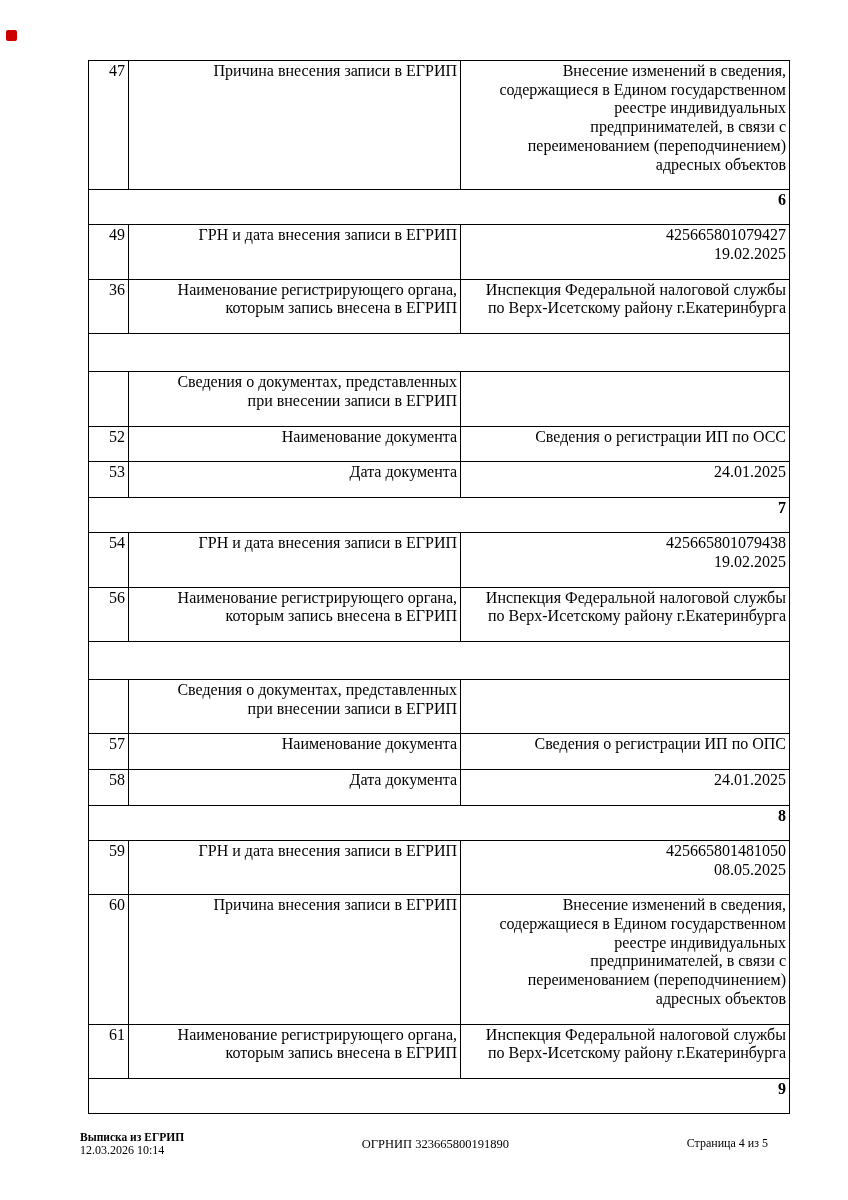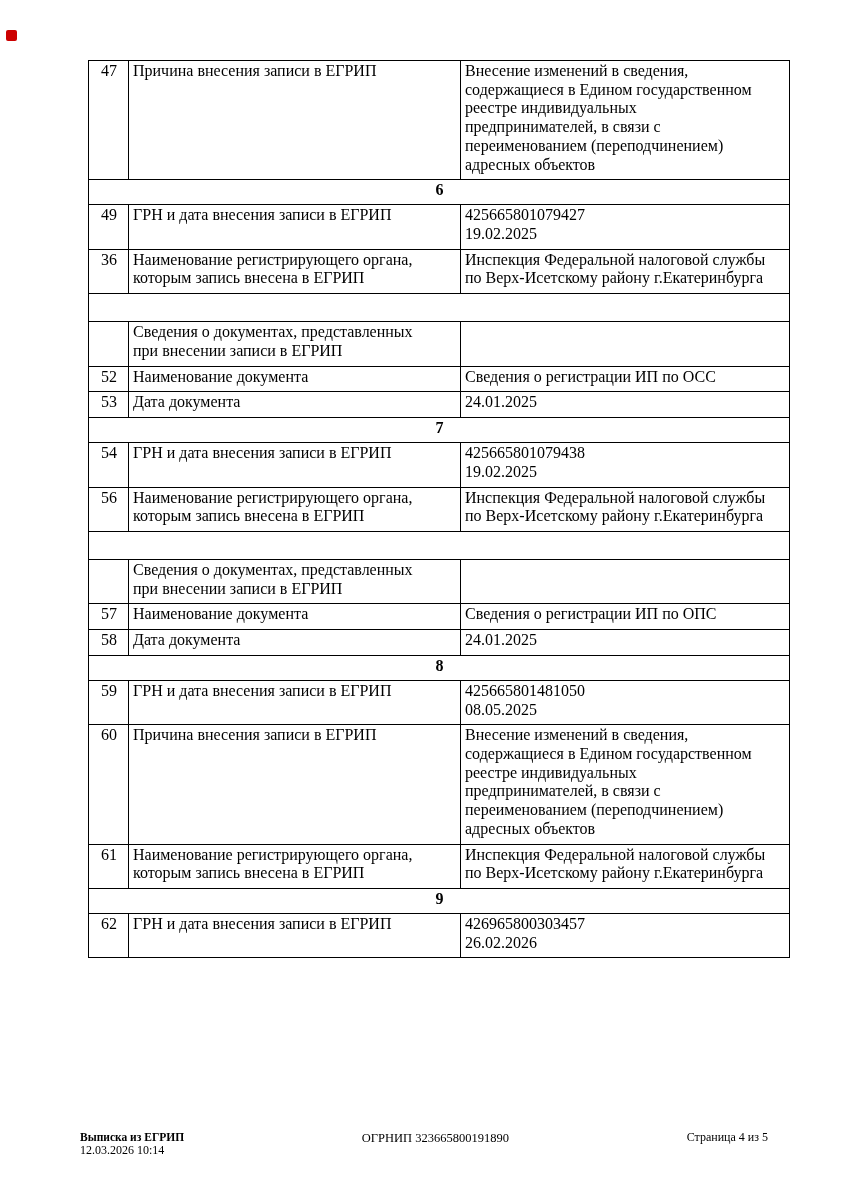--- a/index.html
+++ b/index.html
@@ -30,23 +30,24 @@
     top: 60px;
     width: 701px;
     border-collapse: collapse;
     table-layout: fixed;
     font-size: 16px;
     line-height: 1.17;
   }
   table.egrip-table td {
     border: 1.5px solid #000;
     vertical-align: top;
-    padding: 1px 3px 5px 4px;
+    padding: 1px 3px 15px 4px;
     white-space: pre-line;
     overflow: hidden;
+    text-align: right;
   }
   td.cell-num {
     text-align: center;
     padding: 1px 2px;
   }
   td.cell-section {
     text-align: center;
     font-weight: bold;
     padding: 1px 0 2px 0;
     line-height: 18px;
@@ -55,21 +56,21 @@
     height: 21px;
     padding: 0;
   }
   .footer {
     position: absolute;
     left: 80px;
     top: 1131px;
     width: 688px;
     display: flex;
     justify-content: space-between;
-    align-items: flex-start;
+    align-items: center;
     font-size: 12px;
     line-height: 1.12;
   }
   .footer-doc-type { font-weight: bold; font-size: 11.5px; }
   .footer-datetime { font-size: 12px; }
   .footer-center { font-size: 12.5px; }
   .footer-right { font-size: 12px; }
 </style>
 </head>
 <body>
@@ -185,26 +186,20 @@
       <tr>
         <td class="cell-num">61</td>
         <td class="cell-label">Наименование регистрирующего органа,
 которым запись внесена в ЕГРИП</td>
         <td class="cell-value">Инспекция Федеральной налоговой службы
 по Верх-Исетскому району г.Екатеринбурга</td>
       </tr>
       <tr>
         <td colspan="3" class="cell-section">9</td>
       </tr>
-      <tr>
-        <td class="cell-num">62</td>
-        <td class="cell-label">ГРН и дата внесения записи в ЕГРИП</td>
-        <td class="cell-value">426965800303457
-26.02.2026</td>
-      </tr>
     </tbody>
 </table>
 
 <div class="footer">
   <div class="footer-left">
     <div class="footer-doc-type">Выписка из ЕГРИП</div>
     <div class="footer-datetime">12.03.2026 10:14</div>
   </div>
   <div class="footer-center">ОГРНИП 323665800191890</div>
   <div class="footer-right">Страница 4 из 5</div>

